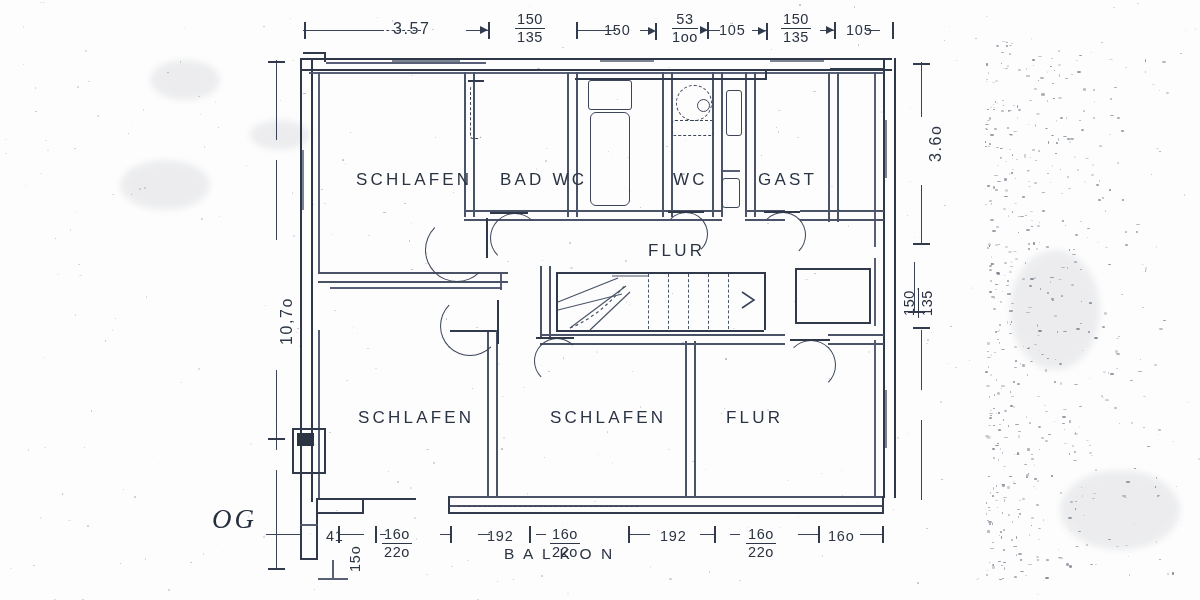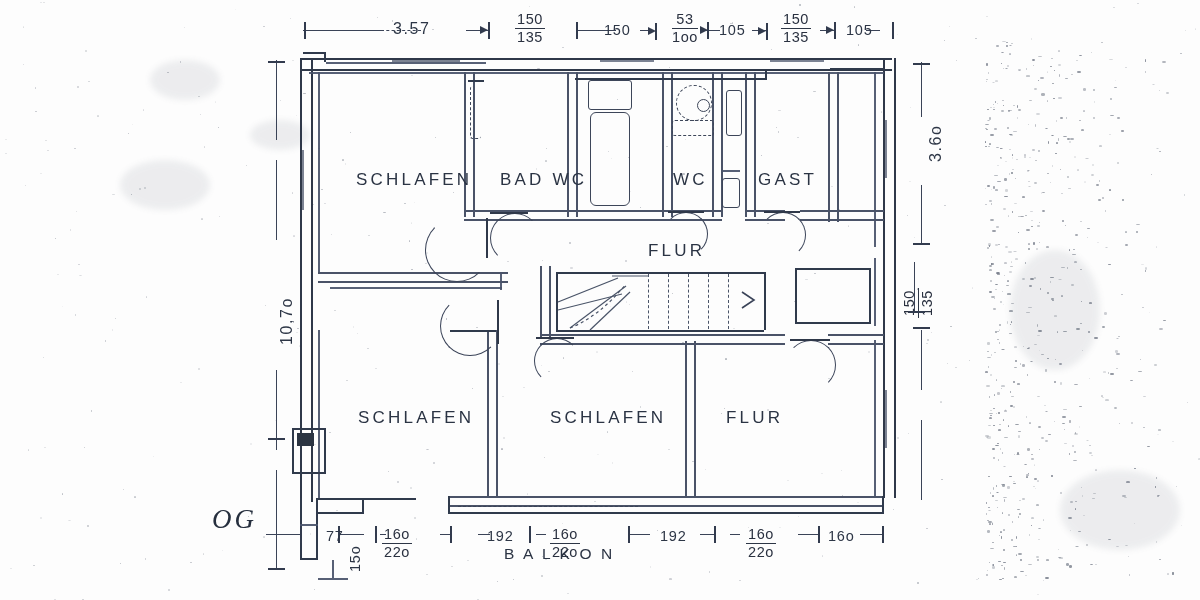--- a/index.html
+++ b/index.html
@@ -1234,21 +1234,21 @@
     <div class="tick" style="left:300px;top:526px;"></div>
     <div class="tick" style="left:338px;top:526px;"></div>
     <div class="tick" style="left:375px;top:526px;"></div>
     <div class="tick" style="left:450px;top:526px;"></div>
     <div class="tick" style="left:529px;top:526px;"></div>
     <div class="tick" style="left:628px;top:526px;"></div>
     <div class="tick" style="left:714px;top:526px;"></div>
     <div class="tick" style="left:818px;top:526px;"></div>
     <div class="tick" style="left:882px;top:526px;"></div>
 
-    <div class="dim" style="left:326px;top:528px;">77</div>
+    <div class="dim" style="left:326px;top:528px;">41</div>
 
     <div class="dim rot90" style="left:347px;top:572px;">15o</div>
 
     <div class="dimfrac" style="left:382px;top:527px;">
       <span class="top">16o</span>
       <span class="bot">22o</span>
     </div>
 
     <div class="dim" style="left:487px;top:528px;">192</div>
 

